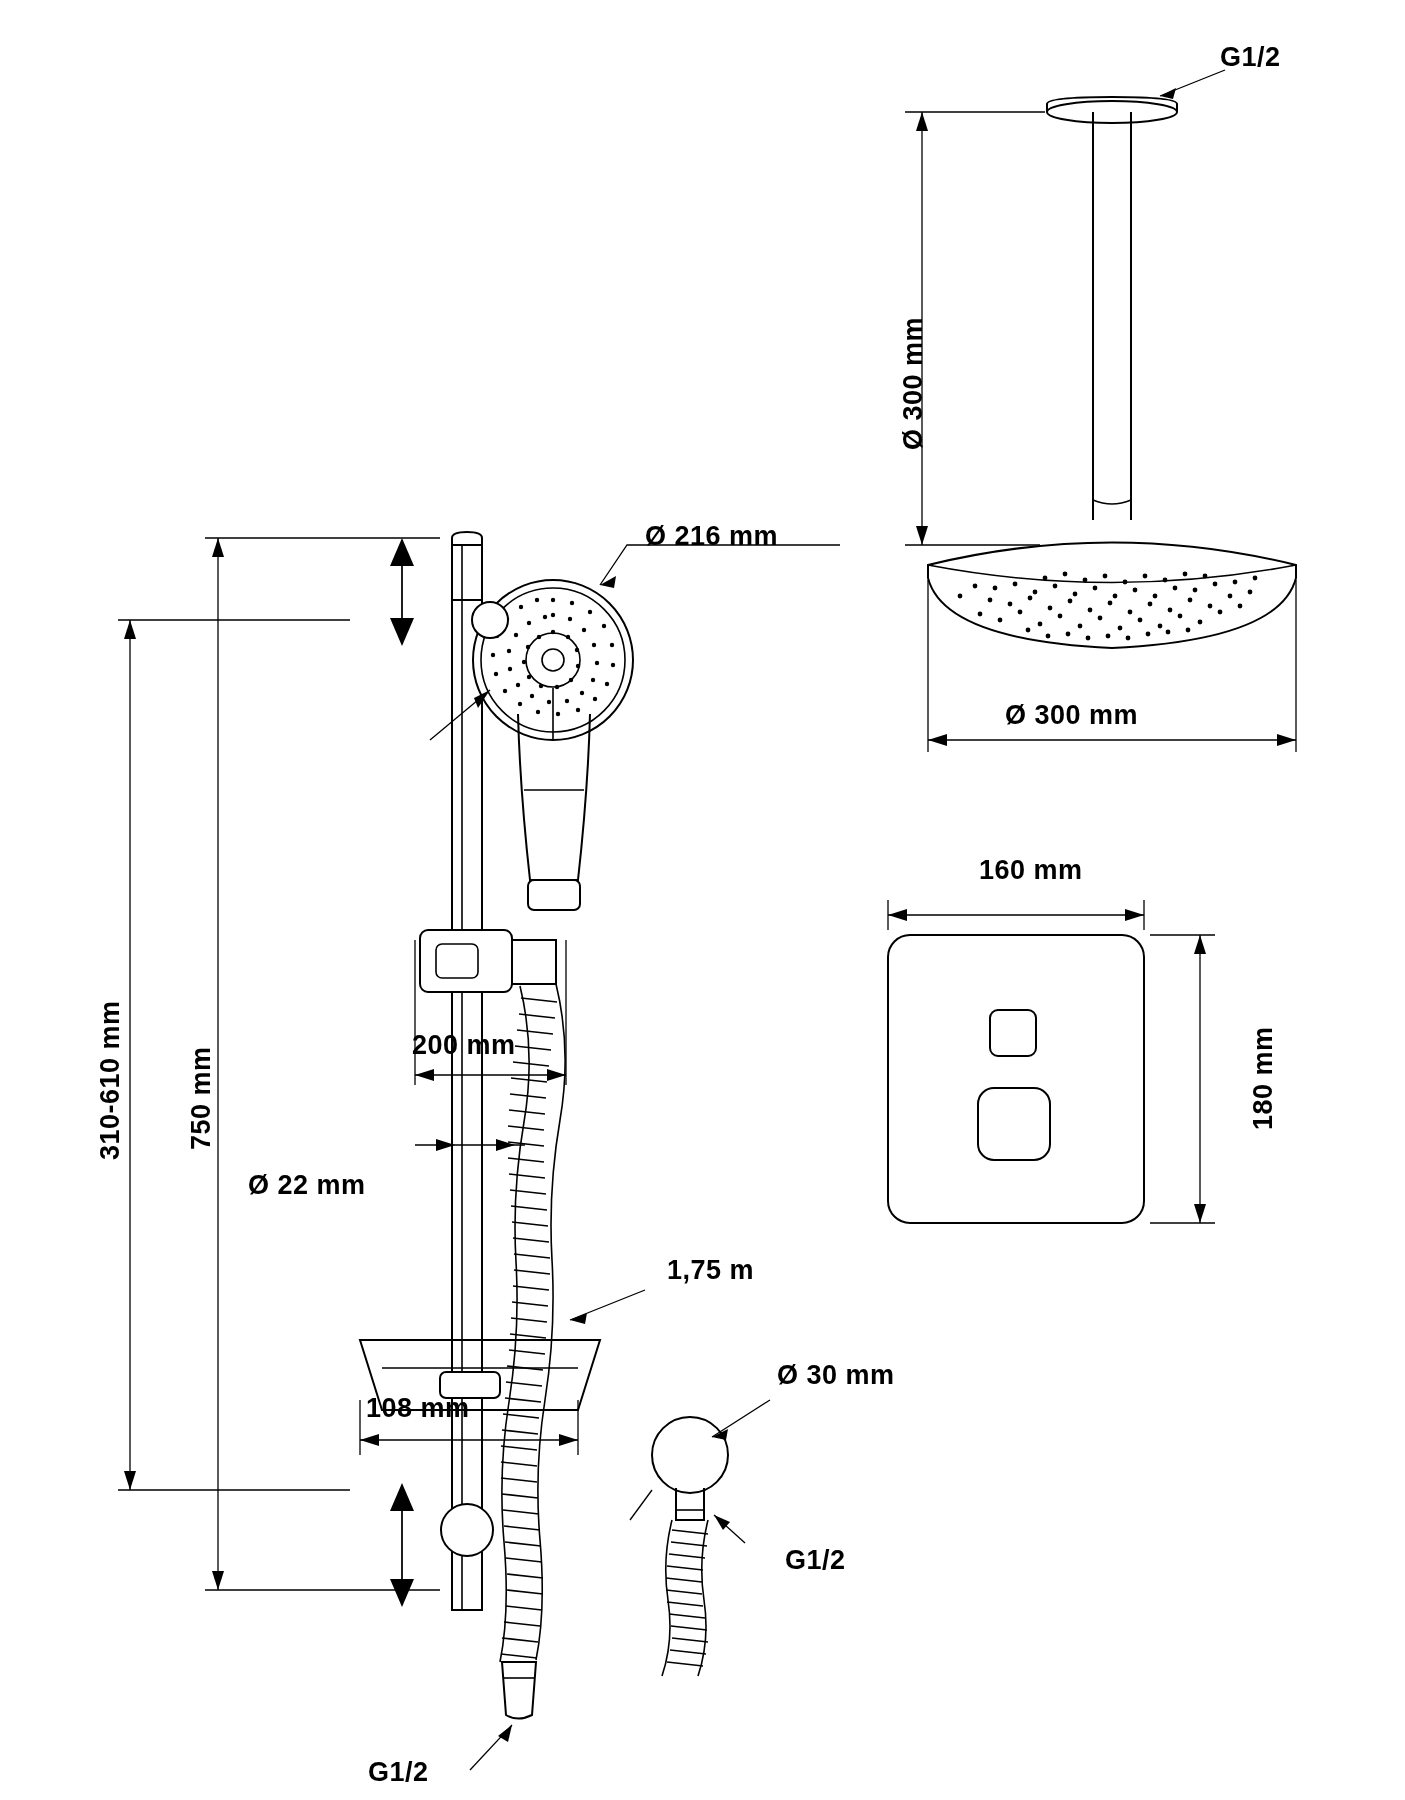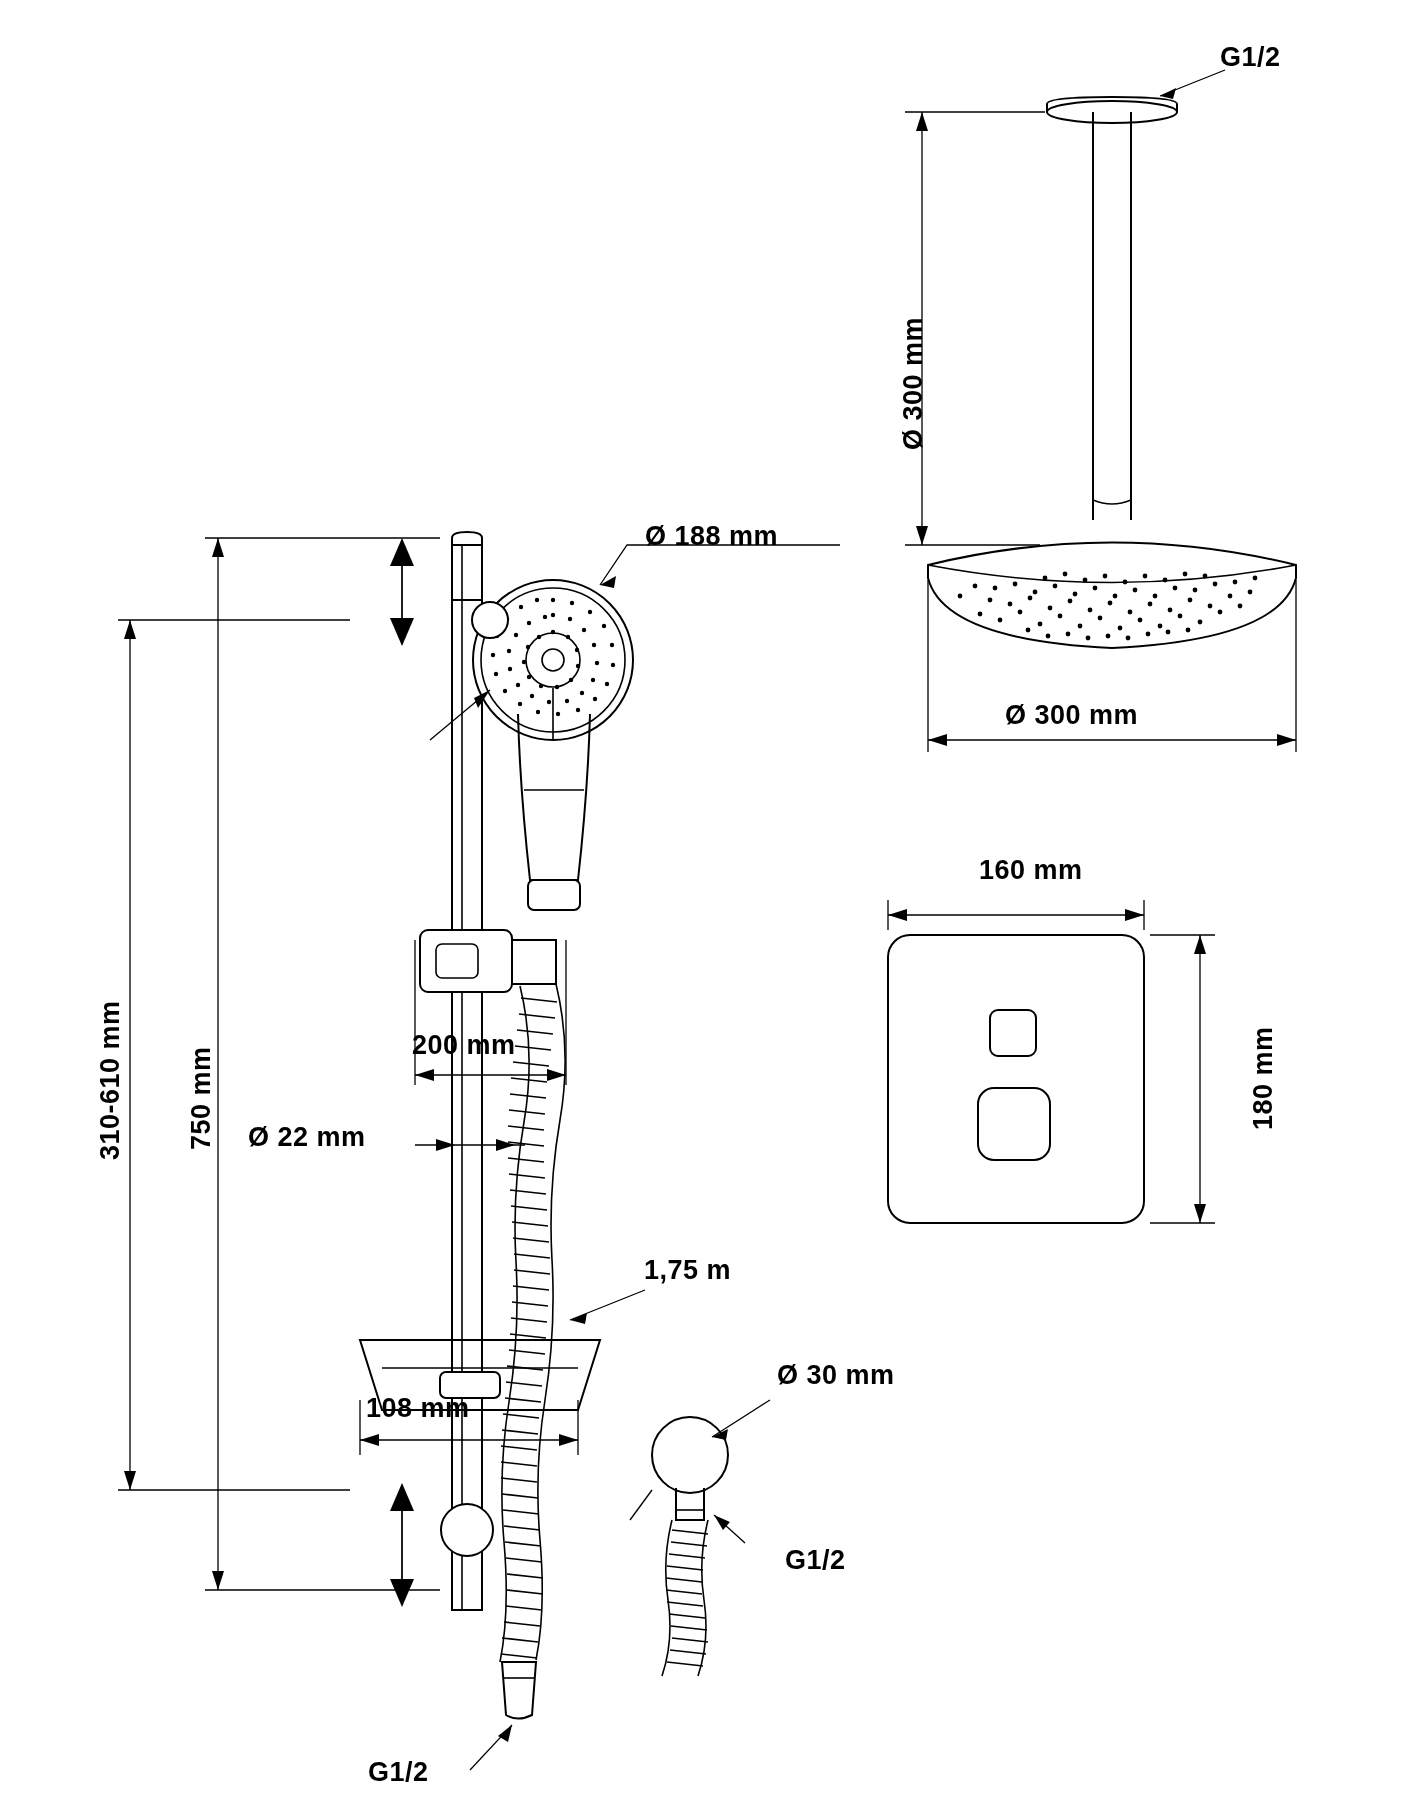--- a/index.html
+++ b/index.html
@@ -402,35 +402,35 @@
     <path class="thinner" d="M470,1770 L512,1725"></path>
     <path class="fillblk" d="M512,1725 L498,1736 L508,1742 Z"></path>
   </svg>
 
   <div class="lbl big" style="left:1220px; top:42px;">G1/2</div>
 
   <div class="lbl big rot90" style="left:898px; top:450px;">Ø 300 mm</div>
 
   <div class="lbl big" style="left:1005px; top:700px;">Ø 300 mm</div>
 
-  <div class="lbl big" style="left:645px; top:521px;">Ø 188 mm</div>
+  <div class="lbl big" style="left:645px; top:521px;">Ø 216 mm</div>
 
   <div class="lbl big" style="left:955px; top:855px;margin-left:24px;">160 mm</div>
 
   <div class="lbl big rot90" style="left:1248px; top:1130px;">180 mm</div>
 
   <div class="lbl big rot90" style="left:95px; top:1160px;">310-610 mm</div>
 
   <div class="lbl big rot90" style="left:186px; top:1150px;">750 mm</div>
 
   <div class="lbl big" style="left:412px; top:1030px;">200 mm</div>
 
-  <div class="lbl big" style="left:248px; top:1122px;">Ø 22 mm</div>
-
-  <div class="lbl big" style="left:644px; top:1255px;">1,75 m</div>
+  <div class="lbl big" style="left:248px; top:1170px;">Ø 22 mm</div>
+
+  <div class="lbl big" style="left:667px; top:1255px;">1,75 m</div>
 
   <div class="lbl big" style="left:366px; top:1393px;">108 mm</div>
 
   <div class="lbl big" style="left:777px; top:1360px;">Ø 30 mm</div>
 
   <div class="lbl big" style="left:785px; top:1545px;">G1/2</div>
 
   <div class="lbl big" style="left:368px; top:1757px;">G1/2</div>
 
 </div>

